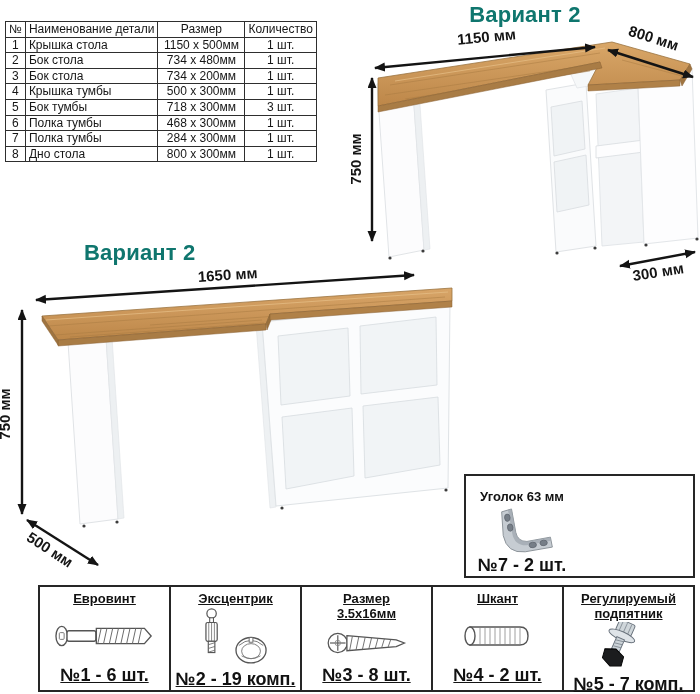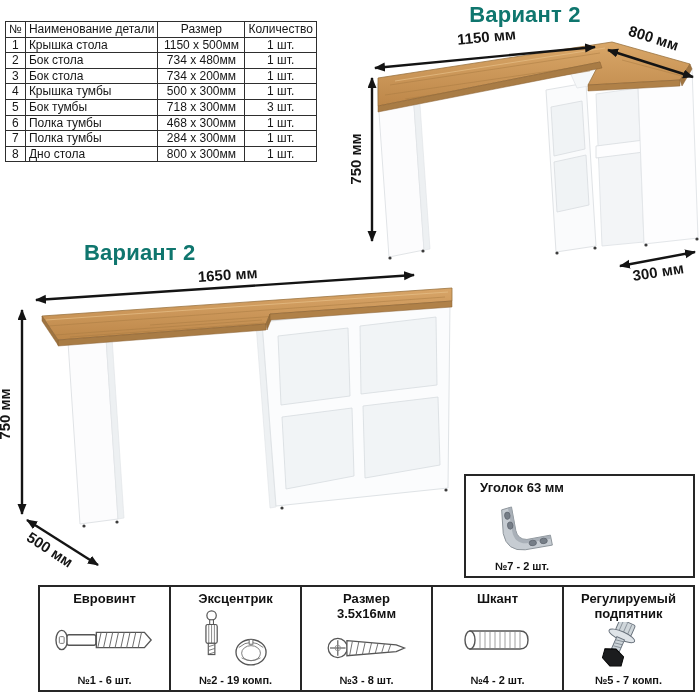--- a/index.html
+++ b/index.html
@@ -20,27 +20,27 @@
   #v1t{left:84px;top:240px;}
 
   svg.drawing{position:absolute;}
   #v2svg{left:350px;top:0;width:350px;height:295px;}
   #v1svg{left:0;top:238px;width:470px;height:340px;}
   .dim{font-size:15px;font-weight:700;fill:#141414;font-family:"Liberation Sans",sans-serif;}
 
   
   .fitbox{position:absolute;display:flex;background:#fff;box-sizing:border-box;}
   #upperfit{left:464px;top:474px;width:231px;height:104px;border:2px solid #262626;}
-  #lowerfit{left:38px;top:585px;width:657px;height:107px;border:2px solid #262626;}
+  #lowerfit{left:38px;top:585px;width:657px;height:107px;border:2px solid #262626;text-decoration:underline;}
   .fit-cell{flex:1;display:flex;flex-direction:column;align-items:center;justify-content:space-between;
     padding:5px 2px 4px;border-right:2px solid #262626;min-width:0;box-sizing:border-box;}
   .fit-cell:last-child{border-right:none;}
-  #upperfit .fit-cell:first-child{flex:0 0 112px;}
+  #upperfit .fit-cell:first-child{flex:0 0 112px;margin-top:9px;}
   .fit-name{font-size:13px;font-weight:700;text-align:center;line-height:1.15;white-space:pre-line;color:#121212;}
-  .fit-count{font-size:11px;font-weight:700;text-align:center;color:#121212;}
+  .fit-count{font-size:18px;font-weight:700;text-align:center;color:#121212;}
   .fit-icon{flex:1;display:flex;align-items:center;justify-content:center;}
 </style>
 </head>
 <body>
 
 <div class="canvas">
 
   <table class="parts">
     <colgroup>
         <col style="width:17px">

